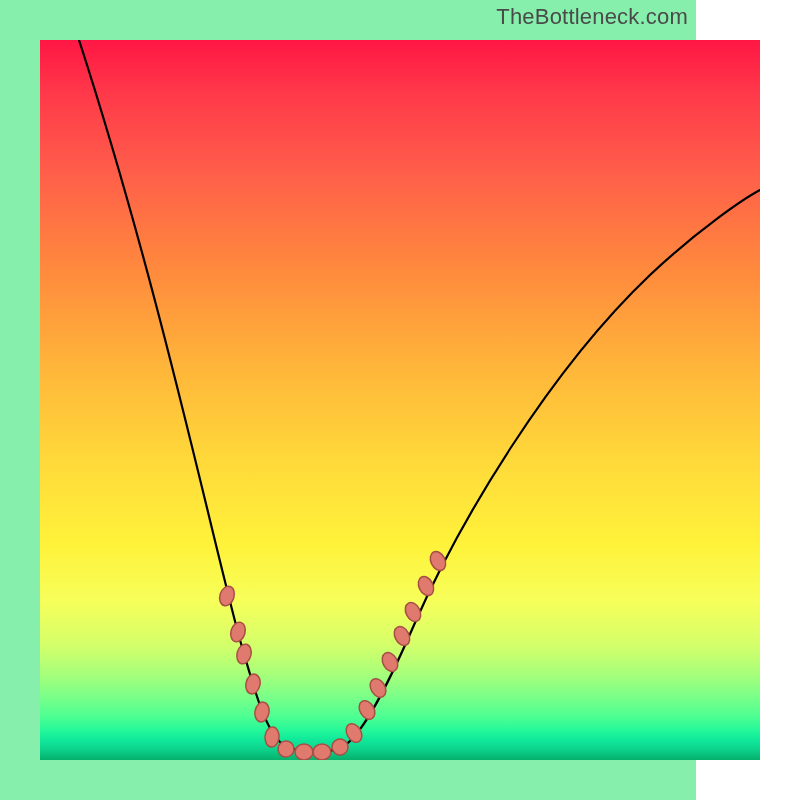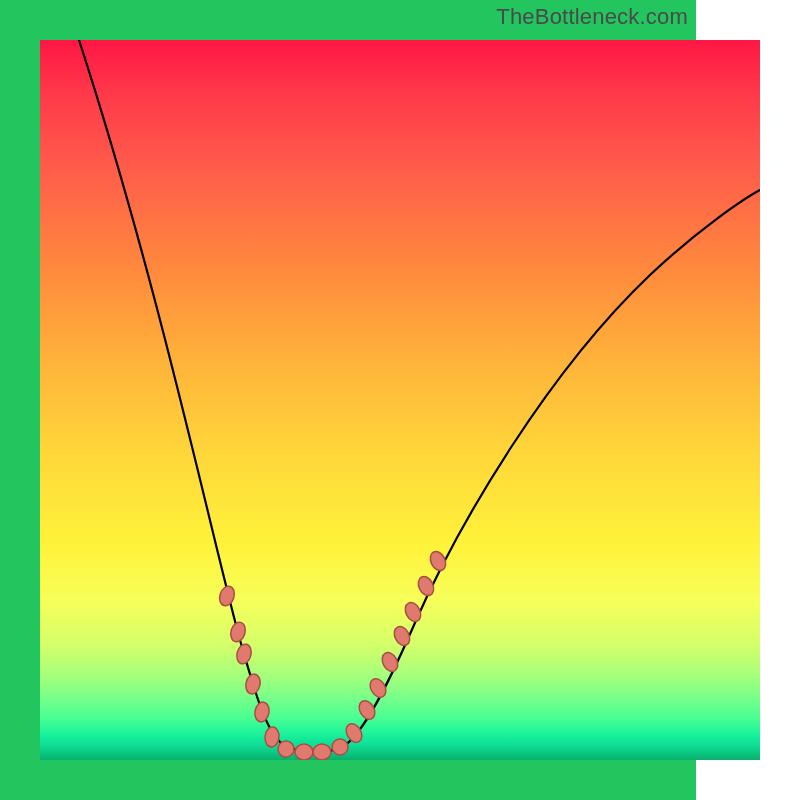--- a/index.html
+++ b/index.html
@@ -7,21 +7,21 @@
     padding: 0;
     width: 800px;
     height: 800px;
     overflow: hidden;
     font-family: Arial, Helvetica, sans-serif;
   }
   .frame {
     position: relative;
     width: 696px;
     height: 800px;
-    background: #22c55e;
+    background: #86efac;
   }
   .plot-area {
     position: absolute;
     left: 40px;
     top: 40px;
     width: 720px;
     height: 720px;
     overflow: hidden;
   }
   

